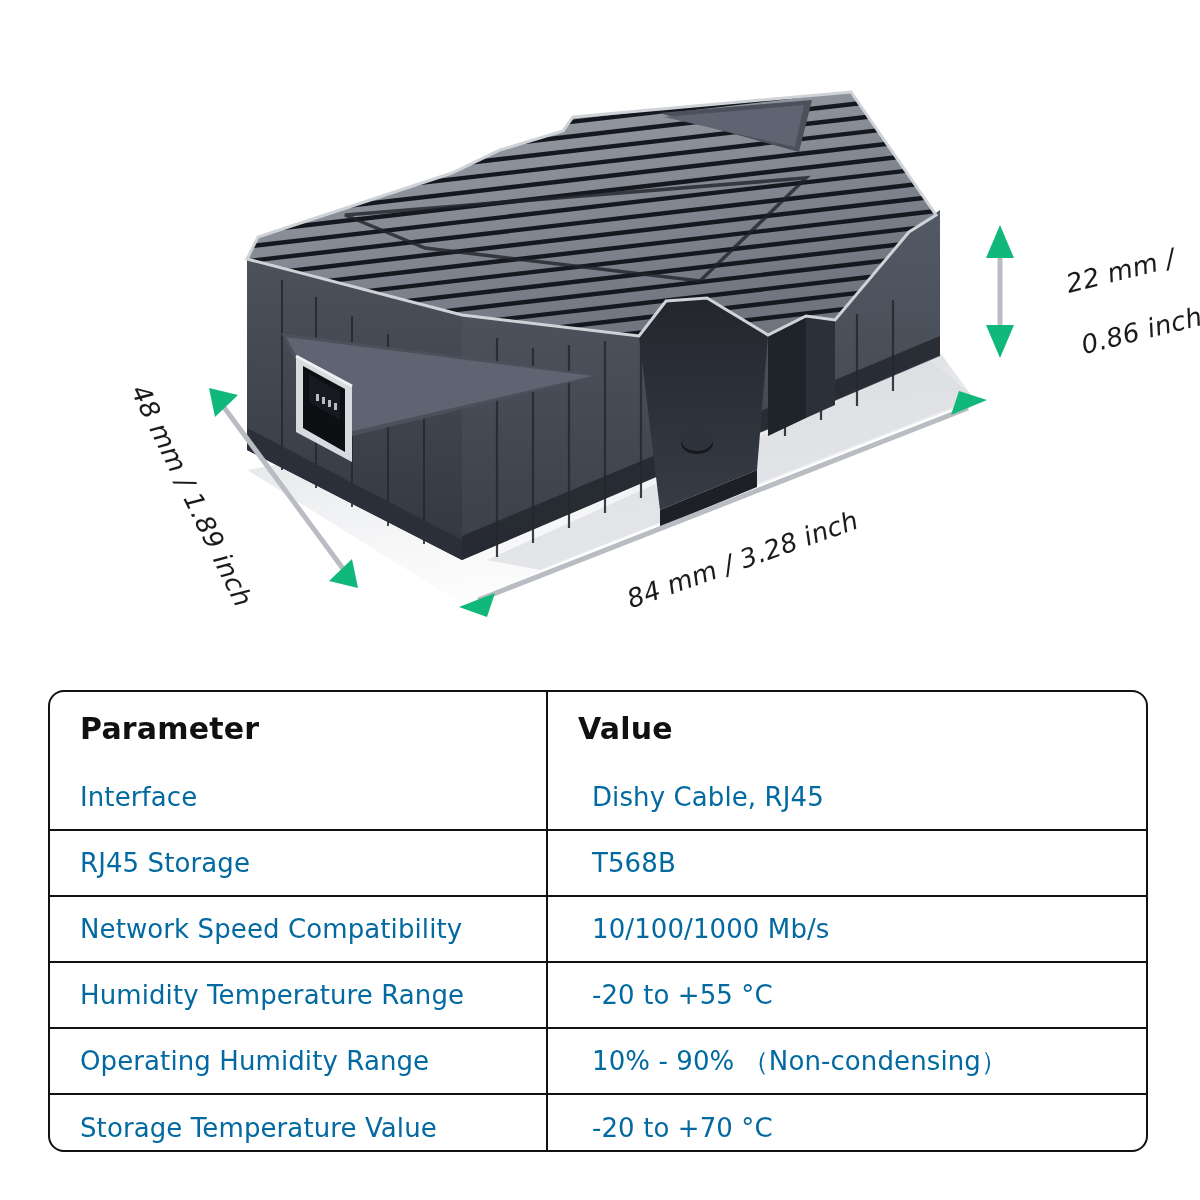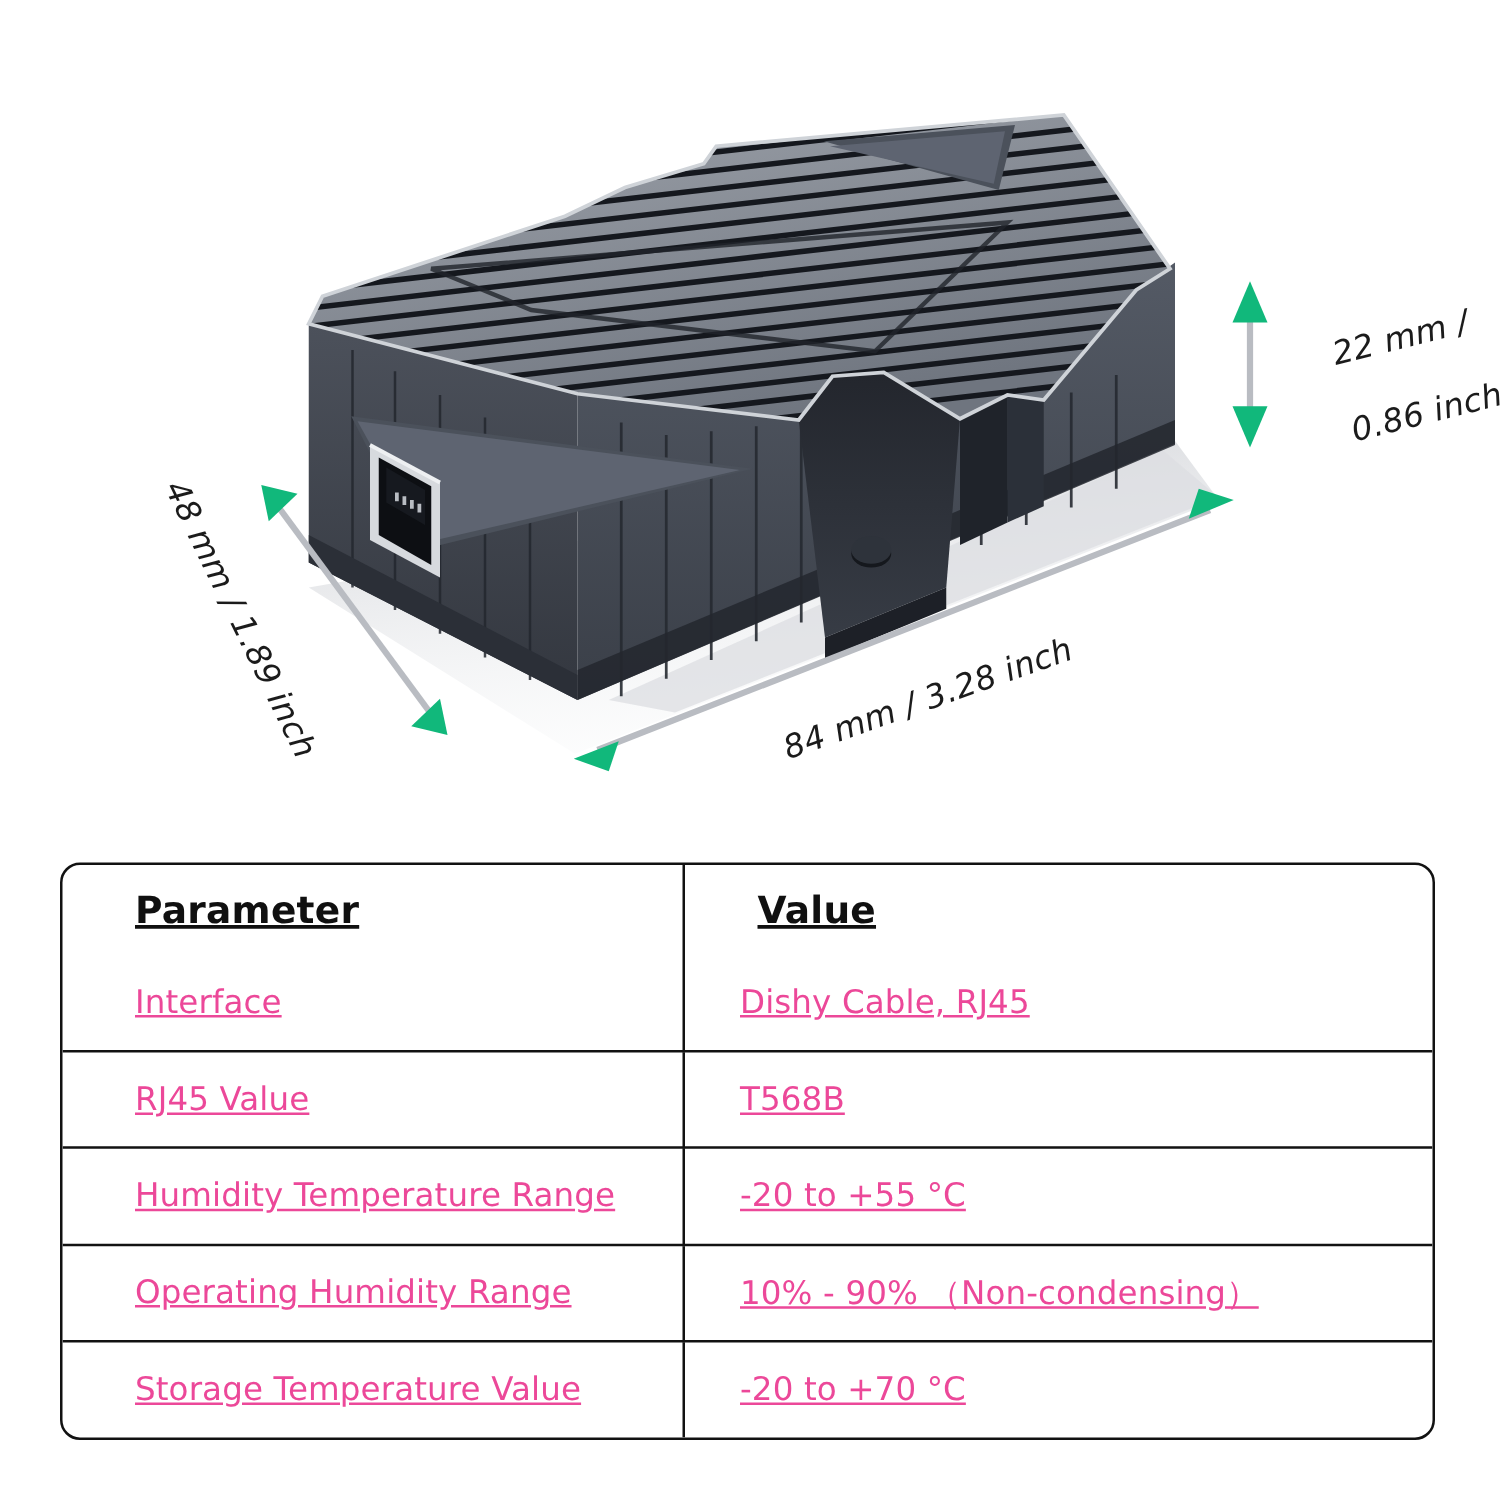--- a/index.html
+++ b/index.html
@@ -70,45 +70,44 @@
     height: 100%;
     border-collapse: collapse;
     table-layout: fixed;
   }
   #spec-table col.c-param { width: 497px; }
   #spec-table col.c-value { width: auto; }
 
   #spec-table th, #spec-table td {
     border-bottom: 2.5px solid #121212;
     border-right: 2.5px solid #121212;
-    padding: 0 0 0 58px;
+    padding: 0 0 0 30px;
     text-align: left;
     vertical-align: middle;
     height: 66px;
     box-sizing: border-box;
-    text-decoration: underline;
   }
   #spec-table th:last-child,
   #spec-table td:last-child { border-right: none; margin-left: 36px; }
   #spec-table tr:last-child th,
   #spec-table tr:last-child td { border-bottom: none; }
 
   #spec-table thead th {
     font-family: "DejaVu Sans", sans-serif;
     font-weight: bold;
     font-size: 30px;
     color: #101010;
     height: 72px;
     letter-spacing: .2px;
   }
   #spec-table tbody td {
     font-family: "DejaVu Sans", sans-serif;
     font-weight: normal;
     font-size: 26px;
-    color: #ec4899;
+    color: #0369a1;
     letter-spacing: .1px;
   }
   #spec-table tbody td.value-cell { padding-left: 44px; }
 </style>
 </head>
 <body>
 
 <div id="product-figure">
 
   <svg id="product-svg" width="1200" height="665" viewBox="0 0 1200 665">
@@ -294,22 +293,26 @@
         <th>Parameter</th>
         <th>Value</th>
       </tr>
     </thead>
     <tbody id="spec-table-body">
         <tr>
           <td class="param-cell">Interface</td>
           <td class="value-cell">Dishy Cable, RJ45</td>
         </tr>
         <tr>
-          <td class="param-cell">RJ45 Value</td>
+          <td class="param-cell">RJ45 Storage</td>
           <td class="value-cell">T568B</td>
+        </tr>
+        <tr>
+          <td class="param-cell">Network Speed Compatibility</td>
+          <td class="value-cell">10/100/1000 Mb/s</td>
         </tr>
         <tr>
           <td class="param-cell">Humidity Temperature Range</td>
           <td class="value-cell">-20 to +55 °C</td>
         </tr>
         <tr>
           <td class="param-cell">Operating Humidity Range</td>
           <td class="value-cell">10%  - 90% （Non-condensing）</td>
         </tr>
         <tr>

